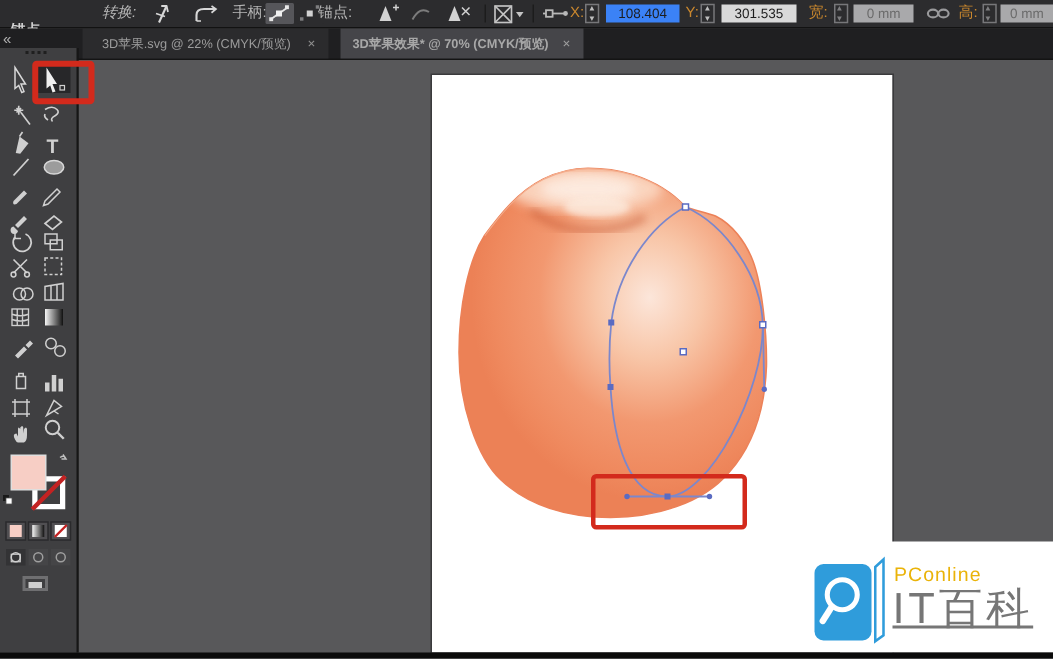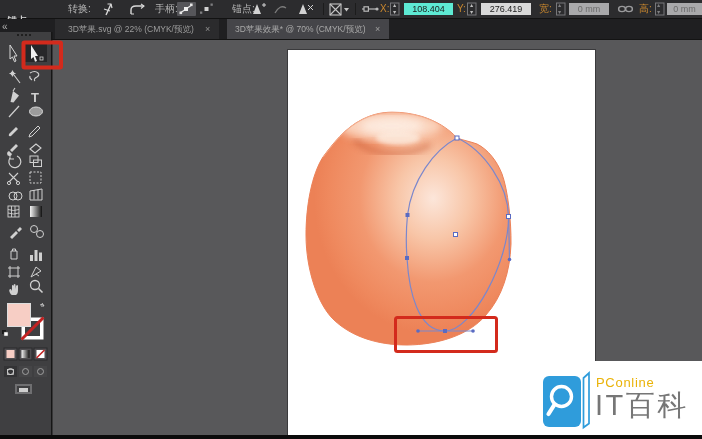--- a/index.html
+++ b/index.html
@@ -7,42 +7,42 @@
        background:#58585a;font-family:"Liberation Sans",sans-serif;}
   .abs{position:absolute;}
   .lbl{color:#b6b6b6;font-size:10px;line-height:18px;}
   .olbl{color:#c9872e;font-size:10px;line-height:18px;}
 </style>
 </head>
 <body>
 
 <div class="abs" style="left:0;top:0;width:702px;height:18px;background:#2c2c2e;border-bottom:1px solid #121212;"></div>
 <div class="abs lbl" style="left:7px;top:12px;color:#d2d2d2;font-weight:bold;">锚点</div>
-<div class="abs lbl" style="left:68px;top:0;">转换:</div>
+<div class="abs lbl" style="left:68px;top:0;font-style:italic;">转换:</div>
 <div class="abs lbl" style="left:155px;top:0;">手柄:</div>
 <div class="abs" style="left:177px;top:2px;width:19px;height:14px;background:#56565a;border-radius:1px;"></div>
 <div class="abs" style="left:198px;top:2px;width:18px;height:14px;background:#2c2c2e;border-radius:1px;"></div>
-<div class="abs lbl" style="left:232px;top:0;">锚点:</div>
+<div class="abs lbl" style="left:212px;top:0;">锚点:</div>
 <div class="abs" style="left:323px;top:3px;width:1px;height:12px;background:#1c1c1c;"></div>
 <div class="abs" style="left:355px;top:3px;width:1px;height:12px;background:#1c1c1c;"></div>
 <div class="abs olbl" style="left:380px;top:0;">X:</div>
-<div class="abs" style="left:404px;top:3px;width:49px;height:12px;background:#5eead4;color:#1d1d1d;font-size:9px;line-height:12px;text-align:center;">108.404</div>
+<div class="abs" style="left:404px;top:3px;width:49px;height:12px;background:#3b82f6;color:#1d1d1d;font-size:9px;line-height:12px;text-align:center;">108.404</div>
 <div class="abs olbl" style="left:457px;top:0;">Y:</div>
-<div class="abs" style="left:481px;top:3px;width:50px;height:12px;background:#d9d9d9;color:#1d1d1d;font-size:9px;line-height:12px;text-align:center;">276.419</div>
+<div class="abs" style="left:481px;top:3px;width:50px;height:12px;background:#d9d9d9;color:#1d1d1d;font-size:9px;line-height:12px;text-align:center;">301.535</div>
 <div class="abs olbl" style="left:539px;top:0;">宽:</div>
 <div class="abs" style="left:569px;top:3px;width:40px;height:12px;background:#a9a9ab;color:#6b6b6b;font-size:9px;line-height:12px;text-align:center;">0 mm</div>
 <div class="abs olbl" style="left:639px;top:0;">高:</div>
 <div class="abs" style="left:667px;top:3px;width:35px;height:12px;background:#a9a9ab;color:#6b6b6b;font-size:9px;line-height:12px;text-align:center;">0 mm</div>
 
 <div class="abs" style="left:0;top:19px;width:702px;height:20px;background:#1f1f21;border-bottom:1px solid #141414;"></div>
 <div class="abs" style="left:55px;top:19px;width:164px;height:20px;background:#2b2b2d;"></div>
 <div class="abs" style="left:68px;top:19px;color:#9c9c9c;font-size:8.5px;line-height:20px;">3D苹果.svg @ 22% (CMYK/预览)</div>
 <div class="abs" style="left:205px;top:19px;color:#8e8e8e;font-size:9px;line-height:20px;">×</div>
 <div class="abs" style="left:227px;top:19px;width:162px;height:20px;background:#454549;"></div>
-<div class="abs" style="left:235px;top:19px;color:#a8a8a8;font-size:8.5px;line-height:20px;">3D苹果效果* @ 70% (CMYK/预览)</div>
+<div class="abs" style="left:235px;top:19px;color:#a8a8a8;font-size:8.5px;line-height:20px;font-weight:bold;">3D苹果效果* @ 70% (CMYK/预览)</div>
 <div class="abs" style="left:375px;top:19px;color:#9e9e9e;font-size:9px;line-height:20px;">×</div>
 <div class="abs" style="left:2px;top:22px;color:#b0b0b0;font-size:10px;line-height:10px;">«</div>
 
 <div class="abs" style="left:288px;top:50px;width:307px;height:385px;background:#ffffff;outline:1px solid #3a3a3c;"></div>
 <div class="abs" style="left:560px;top:361px;width:142px;height:74px;background:#ffffff;"></div>
 
 <svg class="abs" style="left:0;top:0;" width="702" height="439" viewBox="0 0 702 439">
   <defs>
     <radialGradient id="bodyG" cx="0.62" cy="0.37" r="0.58">
       <stop offset="0" stop-color="#fce6da"></stop>
@@ -280,15 +280,15 @@
 
   <g>
     <rect x="543" y="376" width="38" height="51" rx="6" fill="#2f9cdb"></rect>
     <path d="M583.5 378 L589 373 L589 423.5 L583.5 427.5 Z" fill="#ffffff" stroke="#2f9cdb" stroke-width="1.7"></path>
     <circle cx="561.5" cy="396.5" r="10" fill="none" stroke="#ffffff" stroke-width="3.4"></circle>
     <path d="M554.5 404.5 L548.5 414" stroke="#ffffff" stroke-width="4.2" stroke-linecap="round"></path>
   </g>
 </svg>
 
 <div class="abs" style="left:596px;top:375px;color:#eab308;font-size:13px;letter-spacing:0.7px;">PConline</div>
-<div class="abs" style="left:595px;top:386px;color:#767676;font-size:29px;letter-spacing:2.5px;">IT百科</div>
+<div class="abs" style="left:595px;top:386px;color:#767676;font-size:29px;letter-spacing:2.5px;text-decoration:underline;">IT百科</div>
 
 <div class="abs" style="left:0;top:435px;width:702px;height:4px;background:#0b0b0b;"></div>
 
 </body></html>

